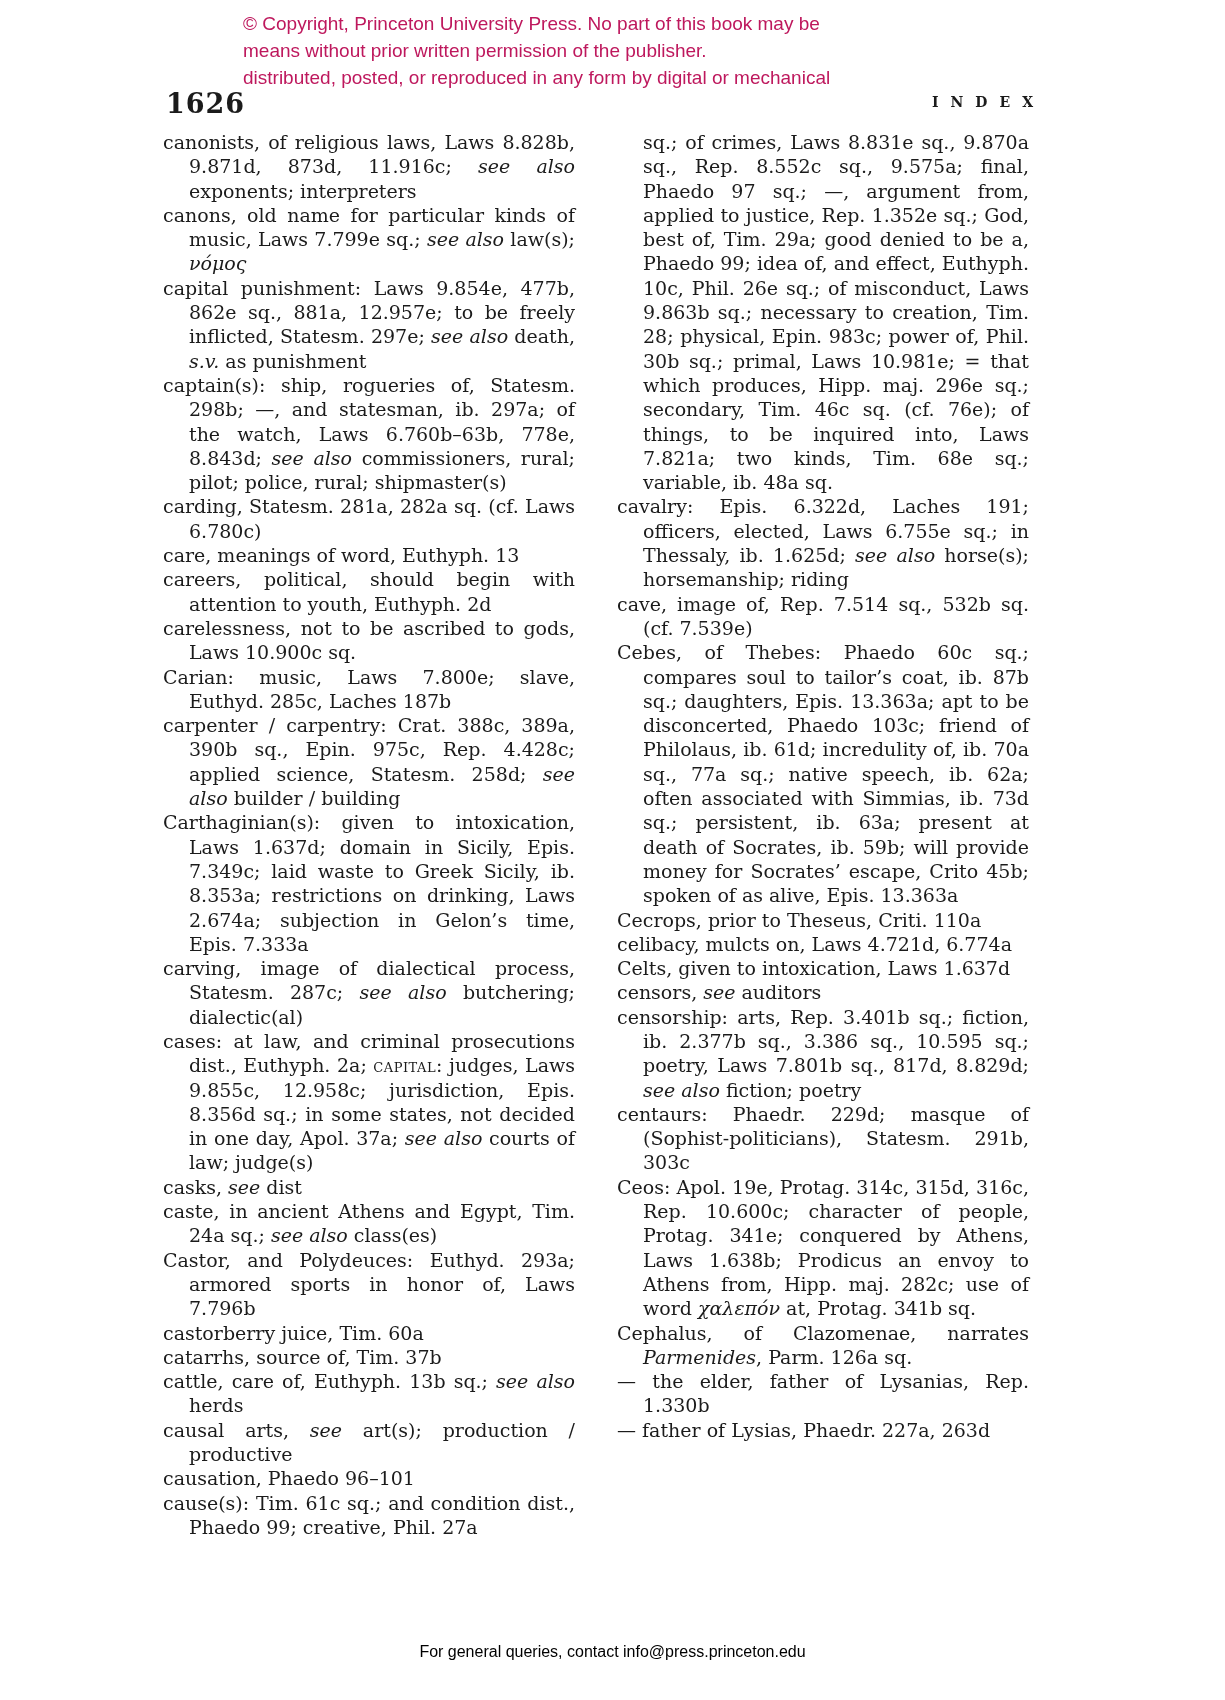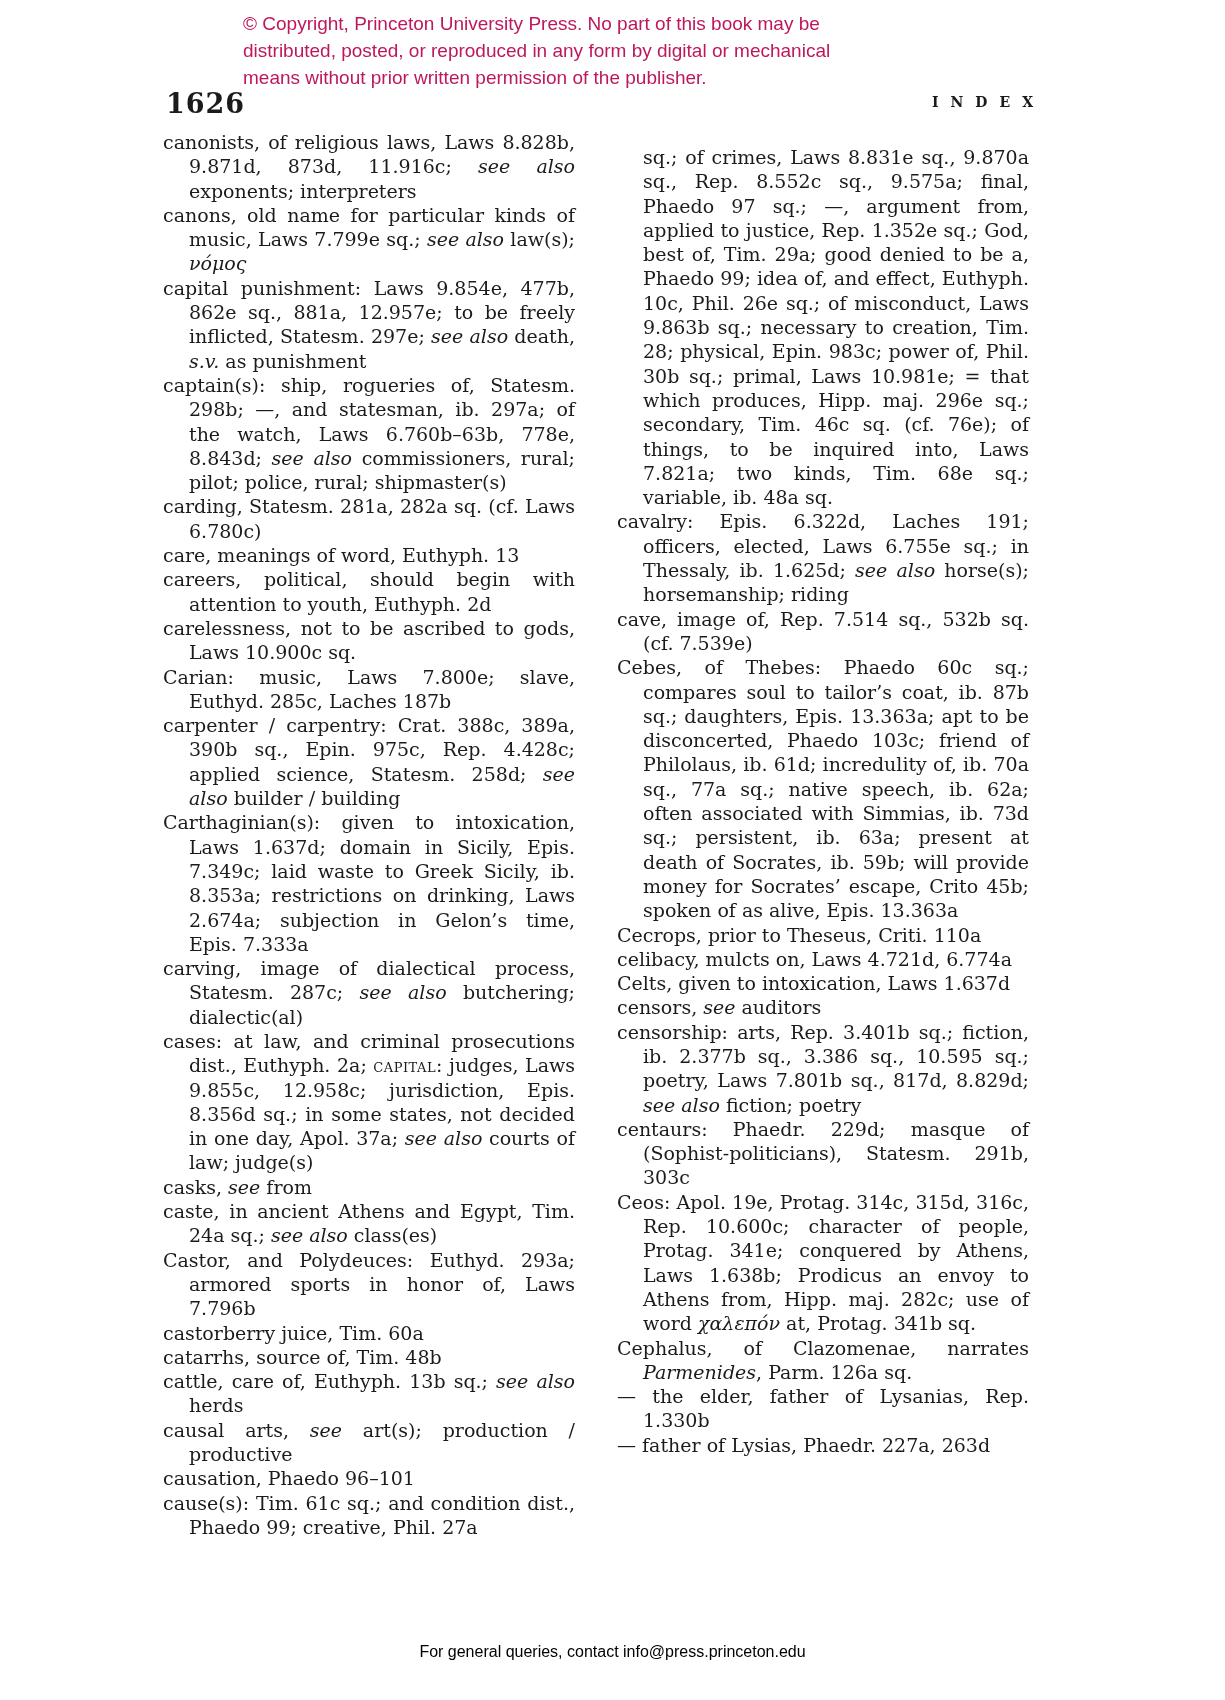--- a/index.html
+++ b/index.html
@@ -29,64 +29,64 @@
     position:absolute; top:130px; width:412px;
     font-size:19px; line-height:24.3px;
     text-align:justify;
   }
   .col-left  { left:163px; }
   .col-right { left:617px; }
   .entry {
     text-indent:-26px; padding-left:26px;
     text-align:justify;
   }
-  .entry.cont { text-indent:0;margin-top:15px; }
+  .entry.cont { text-indent:0; }
   .it { font-style:italic; }
   .sc { font-variant:small-caps; letter-spacing:0.5px; }
   .footer {
     position:absolute; left:0; top:1643px; width:1225px;
     text-align:center;
     font-family:"Liberation Sans", sans-serif;
     font-size:16px; color:#000;
   }
 </style>
 </head>
 <body>
 
 <div>
 
   <div class="copyright">
     <div>© Copyright, Princeton University Press. No part of this book may be</div>
+    <div>means without prior written permission of the publisher.</div>
     <div>distributed, posted, or reproduced in any form by digital or mechanical</div>
-    <div>means without prior written permission of the publisher.</div>
   </div>
 
   <div class="page-number">1626</div>
 
   <div class="index-heading">INDEX</div>
 
   <div class="col col-left" id="col-left">
       <div class="entry"><span>canonists, of religious laws, Laws 8.828b, 9.871d, 873d, 11.916c; </span><span class="it">see also</span><span> exponents; interpreters</span></div>
       <div class="entry"><span>canons, old name for particular kinds of music, Laws 7.799e sq.; </span><span class="it">see also</span><span> law(s); </span><span class="it">νόμος</span></div>
       <div class="entry"><span>capital punishment: Laws 9.854e, 477b, 862e sq., 881a, 12.957e; to be freely inflicted, Statesm. 297e; </span><span class="it">see also</span><span> death, </span><span class="it">s.v.</span><span> as punishment</span></div>
       <div class="entry"><span>captain(s): ship, rogueries of, Statesm. 298b; —, and statesman, ib. 297a; of the watch, Laws 6.760b–63b, 778e, 8.843d; </span><span class="it">see also</span><span> commissioners, rural; pilot; police, rural; shipmaster(s)</span></div>
       <div class="entry"><span>carding, Statesm. 281a, 282a sq. (cf. Laws 6.780c)</span></div>
       <div class="entry"><span>care, meanings of word, Euthyph. 13</span></div>
       <div class="entry"><span>careers, political, should begin with attention to youth, Euthyph. 2d</span></div>
       <div class="entry"><span>carelessness, not to be ascribed to gods, Laws 10.900c sq.</span></div>
       <div class="entry"><span>Carian: music, Laws 7.800e; slave, Euthyd. 285c, Laches 187b</span></div>
       <div class="entry"><span>carpenter / carpentry: Crat. 388c, 389a, 390b sq., Epin. 975c, Rep. 4.428c; applied science, Statesm. 258d; </span><span class="it">see also</span><span> builder / building</span></div>
       <div class="entry"><span>Carthaginian(s): given to intoxication, Laws 1.637d; domain in Sicily, Epis. 7.349c; laid waste to Greek Sicily, ib. 8.353a; restrictions on drinking, Laws 2.674a; subjection in Gelon’s time, Epis. 7.333a</span></div>
       <div class="entry"><span>carving, image of dialectical process, Statesm. 287c; </span><span class="it">see also</span><span> butchering; dialectic(al)</span></div>
       <div class="entry"><span>cases: at law, and criminal prosecutions dist., Euthyph. 2a; </span><span class="sc">capital</span><span>: judges, Laws 9.855c, 12.958c; jurisdiction, Epis. 8.356d sq.; in some states, not decided in one day, Apol. 37a; </span><span class="it">see also</span><span> courts of law; judge(s)</span></div>
-      <div class="entry"><span>casks, </span><span class="it">see</span><span> from</span></div>
+      <div class="entry"><span>casks, </span><span class="it">see</span><span> dist</span></div>
       <div class="entry"><span>caste, in ancient Athens and Egypt, Tim. 24a sq.; </span><span class="it">see also</span><span> class(es)</span></div>
       <div class="entry"><span>Castor, and Polydeuces: Euthyd. 293a; armored sports in honor of, Laws 7.796b</span></div>
       <div class="entry"><span>castorberry juice, Tim. 60a</span></div>
-      <div class="entry"><span>catarrhs, source of, Tim. 48b</span></div>
+      <div class="entry"><span>catarrhs, source of, Tim. 37b</span></div>
       <div class="entry"><span>cattle, care of, Euthyph. 13b sq.; </span><span class="it">see also</span><span> herds</span></div>
       <div class="entry"><span>causal arts, </span><span class="it">see</span><span> art(s); production / productive</span></div>
       <div class="entry"><span>causation, Phaedo 96–101</span></div>
       <div class="entry"><span>cause(s): Tim. 61c sq.; and condition dist., Phaedo 99; creative, Phil. 27a</span></div>
     </div>
   <div class="col col-right" id="col-right">
       <div class="entry cont"><span>sq.; of crimes, Laws 8.831e sq., 9.870a sq., Rep. 8.552c sq., 9.575a; final, Phaedo 97 sq.; —, argument from, applied to justice, Rep. 1.352e sq.; God, best of, Tim. 29a; good denied to be a, Phaedo 99; idea of, and effect, Euthyph. 10c, Phil. 26e sq.; of misconduct, Laws 9.863b sq.; necessary to creation, Tim. 28; physical, Epin. 983c; power of, Phil. 30b sq.; primal, Laws 10.981e; = that which produces, Hipp. maj. 296e sq.; secondary, Tim. 46c sq. (cf. 76e); of things, to be inquired into, Laws 7.821a; two kinds, Tim. 68e sq.; variable, ib. 48a sq.</span></div>
       <div class="entry"><span>cavalry: Epis. 6.322d, Laches 191; officers, elected, Laws 6.755e sq.; in Thessaly, ib. 1.625d; </span><span class="it">see also</span><span> horse(s); horsemanship; riding</span></div>
       <div class="entry"><span>cave, image of, Rep. 7.514 sq., 532b sq. (cf. 7.539e)</span></div>
       <div class="entry"><span>Cebes, of Thebes: Phaedo 60c sq.; compares soul to tailor’s coat, ib. 87b sq.; daughters, Epis. 13.363a; apt to be disconcerted, Phaedo 103c; friend of Philolaus, ib. 61d; incredulity of, ib. 70a sq., 77a sq.; native speech, ib. 62a; often associated with Simmias, ib. 73d sq.; persistent, ib. 63a; present at death of Socrates, ib. 59b; will provide money for Socrates’ escape, Crito 45b; spoken of as alive, Epis. 13.363a</span></div>

